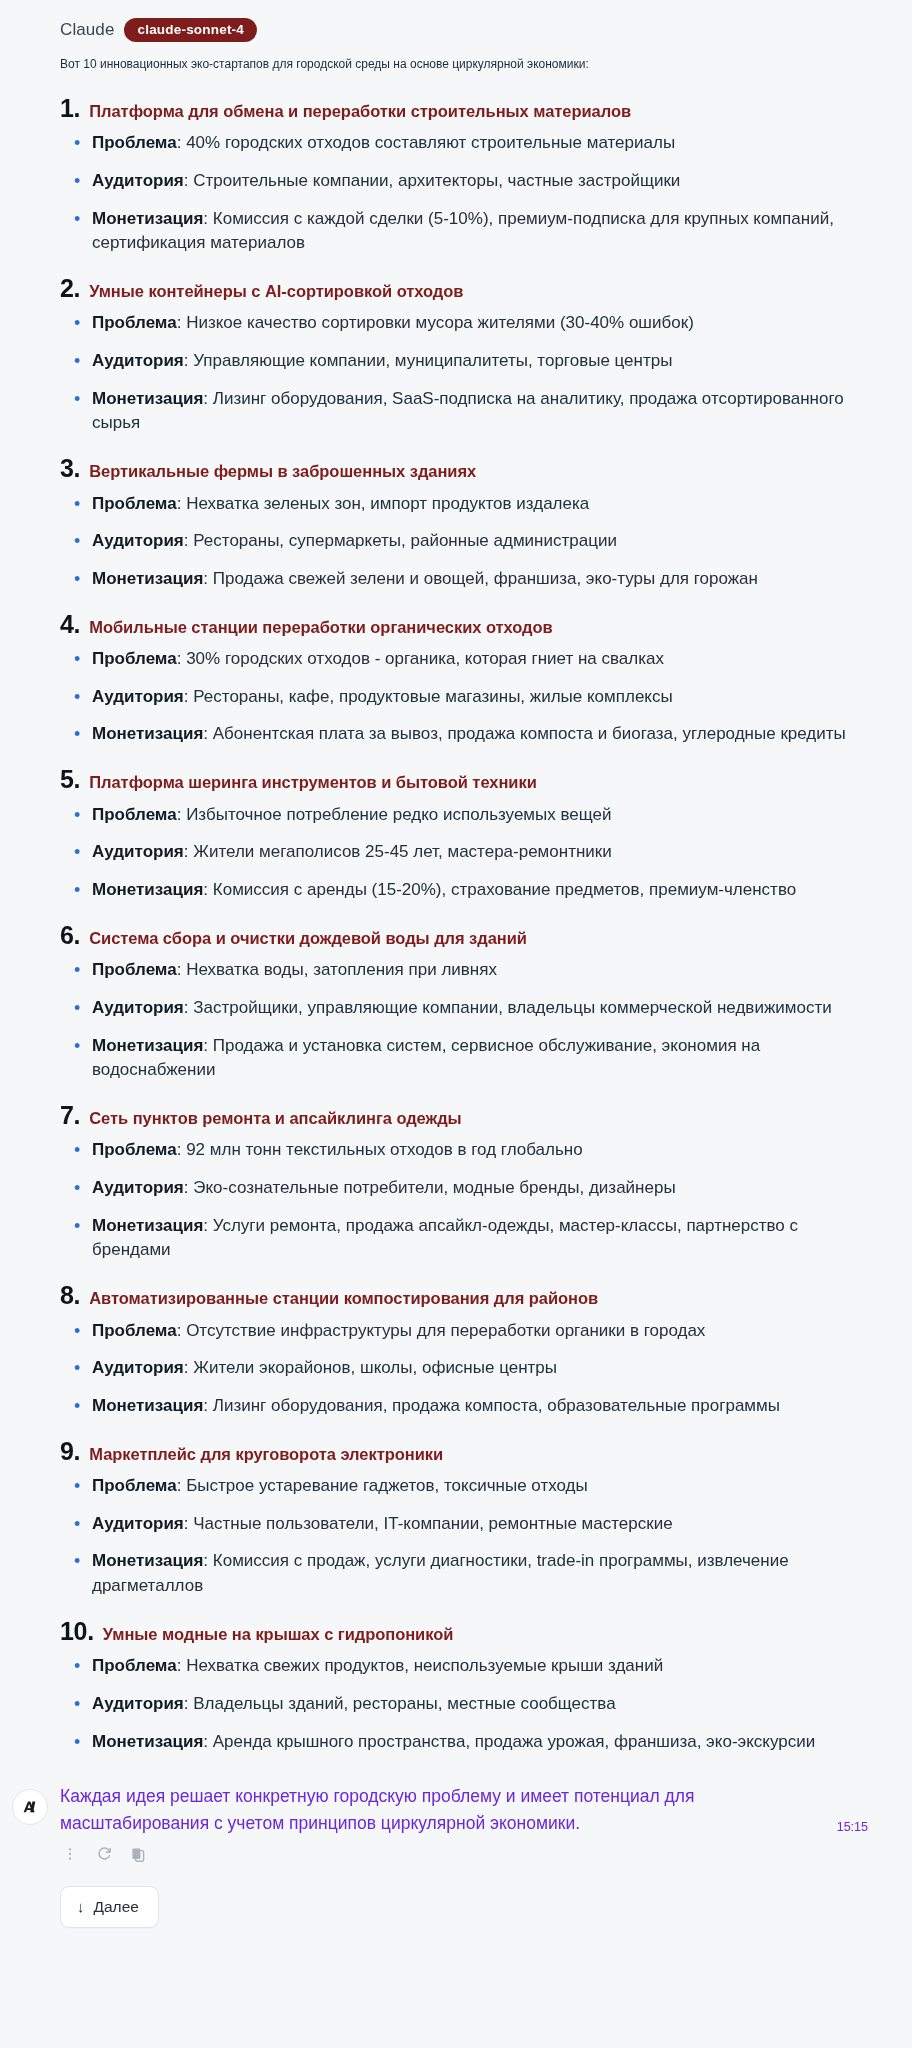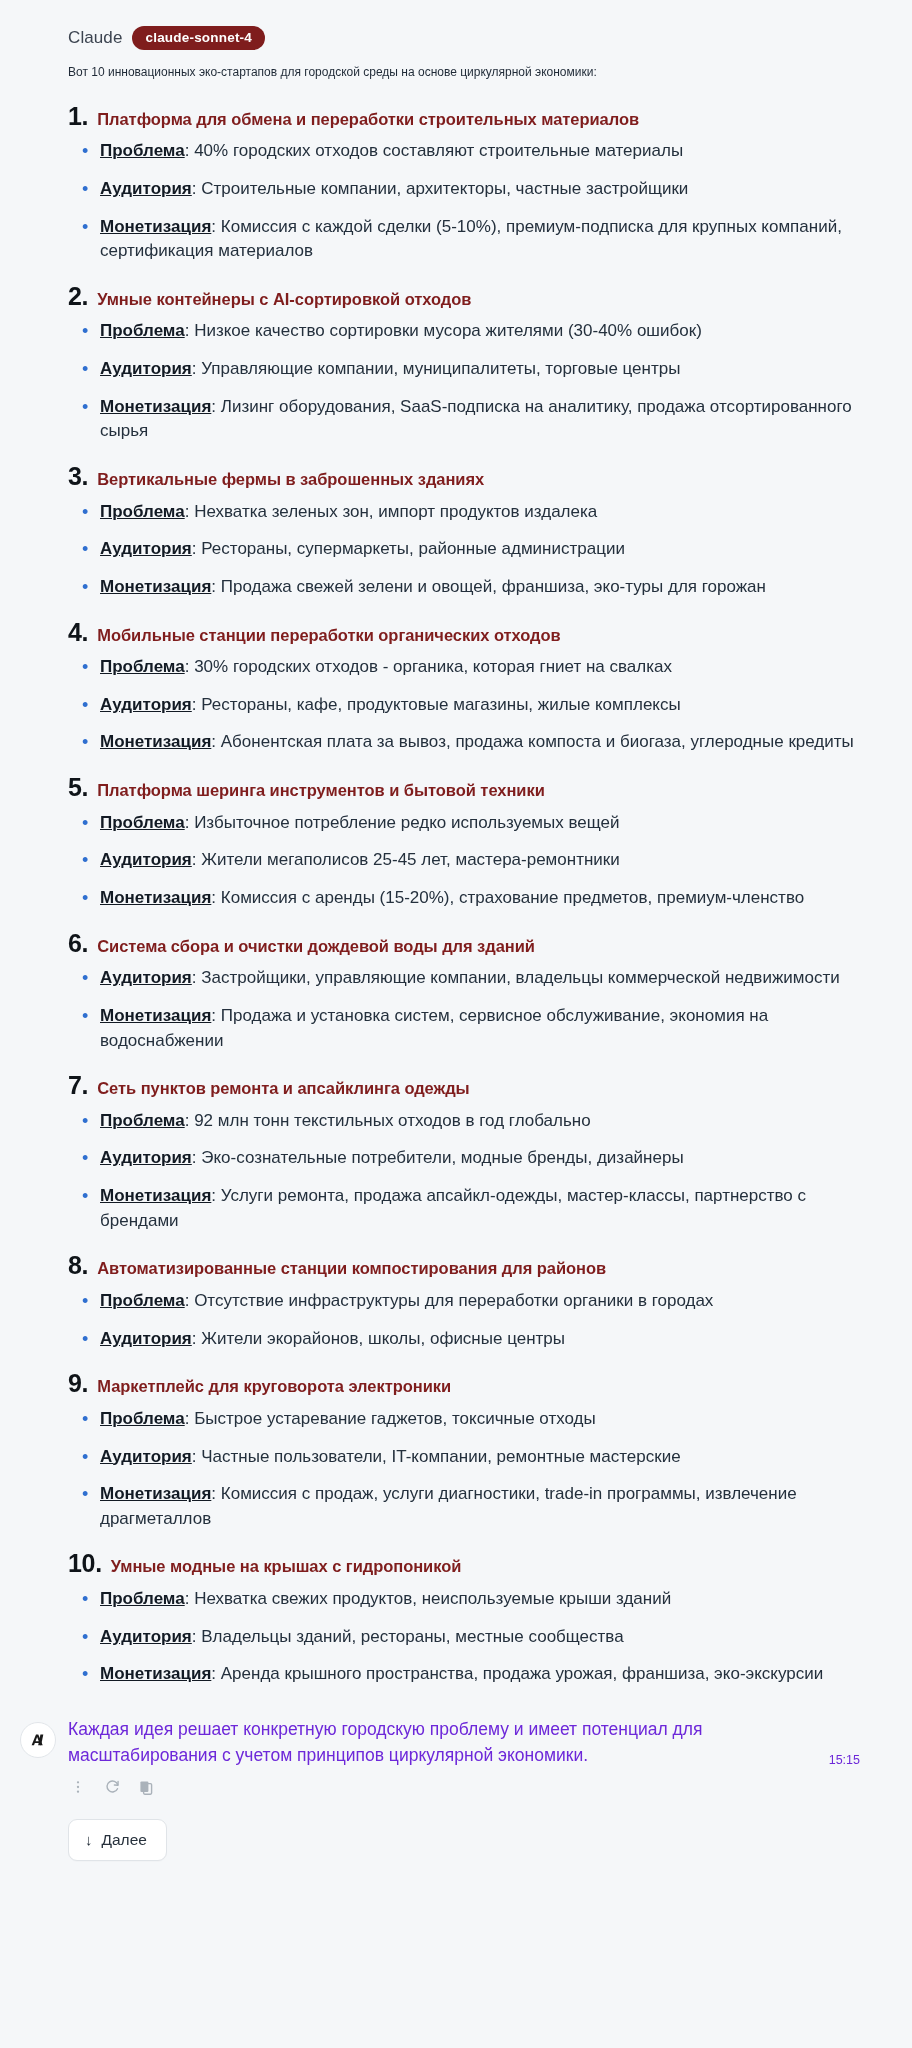--- a/index.html
+++ b/index.html
@@ -15,21 +15,21 @@
     color: #1f2a37;
     -webkit-font-smoothing: antialiased;
   }
 
   .message-card {
     position: relative;
     width: 912px;
     min-height: 2048px;
     background: #f5f7f9;
     box-sizing: border-box;
-    padding: 12px;
+    padding: 4px;
   }
 
   
   .msg-header {
     display: flex;
     align-items: center;
     gap: 10px;
     padding: 14px 0 6px 56px;
   }
   .assistant-name {
@@ -103,21 +103,20 @@
     position: absolute;
     left: 0;
     top: -1px;
     color: #2f6fd0;
     font-size: 18px;
     line-height: 1.45;
   }
   .fact-label {
     font-weight: bold;
     color: #121a24;
-    text-decoration: underline;
   }
 
   
   .closing-row {
     position: relative;
     display: flex;
     align-items: flex-start;
     padding: 16px 40px 0 0;
     margin-top: 10px;
   }
@@ -263,20 +262,21 @@
             <li><span class="fact-label">Аудитория</span>: <span>Жители мегаполисов 25-45 лет, мастера-ремонтники</span></li>
             <li><span class="fact-label">Монетизация</span>: <span>Комиссия с аренды (15-20%), страхование предметов, премиум-членство</span></li>
           </ul>
         </div>
         <div class="startup">
           <div class="startup-head">
             <span class="startup-num">6.</span>
             <span class="startup-title">Система сбора и очистки дождевой воды для зданий</span>
           </div>
           <ul class="facts">
+            <li><span class="fact-label">Проблема</span>: <span>Нехватка воды, затопления при ливнях</span></li>
             <li><span class="fact-label">Аудитория</span>: <span>Застройщики, управляющие компании, владельцы коммерческой недвижимости</span></li>
             <li><span class="fact-label">Монетизация</span>: <span>Продажа и установка систем, сервисное обслуживание, экономия на водоснабжении</span></li>
           </ul>
         </div>
         <div class="startup">
           <div class="startup-head">
             <span class="startup-num">7.</span>
             <span class="startup-title">Сеть пунктов ремонта и апсайклинга одежды</span>
           </div>
           <ul class="facts">
@@ -286,20 +286,21 @@
           </ul>
         </div>
         <div class="startup">
           <div class="startup-head">
             <span class="startup-num">8.</span>
             <span class="startup-title">Автоматизированные станции компостирования для районов</span>
           </div>
           <ul class="facts">
             <li><span class="fact-label">Проблема</span>: <span>Отсутствие инфраструктуры для переработки органики в городах</span></li>
             <li><span class="fact-label">Аудитория</span>: <span>Жители экорайонов, школы, офисные центры</span></li>
+            <li><span class="fact-label">Монетизация</span>: <span>Лизинг оборудования, продажа компоста, образовательные программы</span></li>
           </ul>
         </div>
         <div class="startup">
           <div class="startup-head">
             <span class="startup-num">9.</span>
             <span class="startup-title">Маркетплейс для круговорота электроники</span>
           </div>
           <ul class="facts">
             <li><span class="fact-label">Проблема</span>: <span>Быстрое устаревание гаджетов, токсичные отходы</span></li>
             <li><span class="fact-label">Аудитория</span>: <span>Частные пользователи, IT-компании, ремонтные мастерские</span></li>

